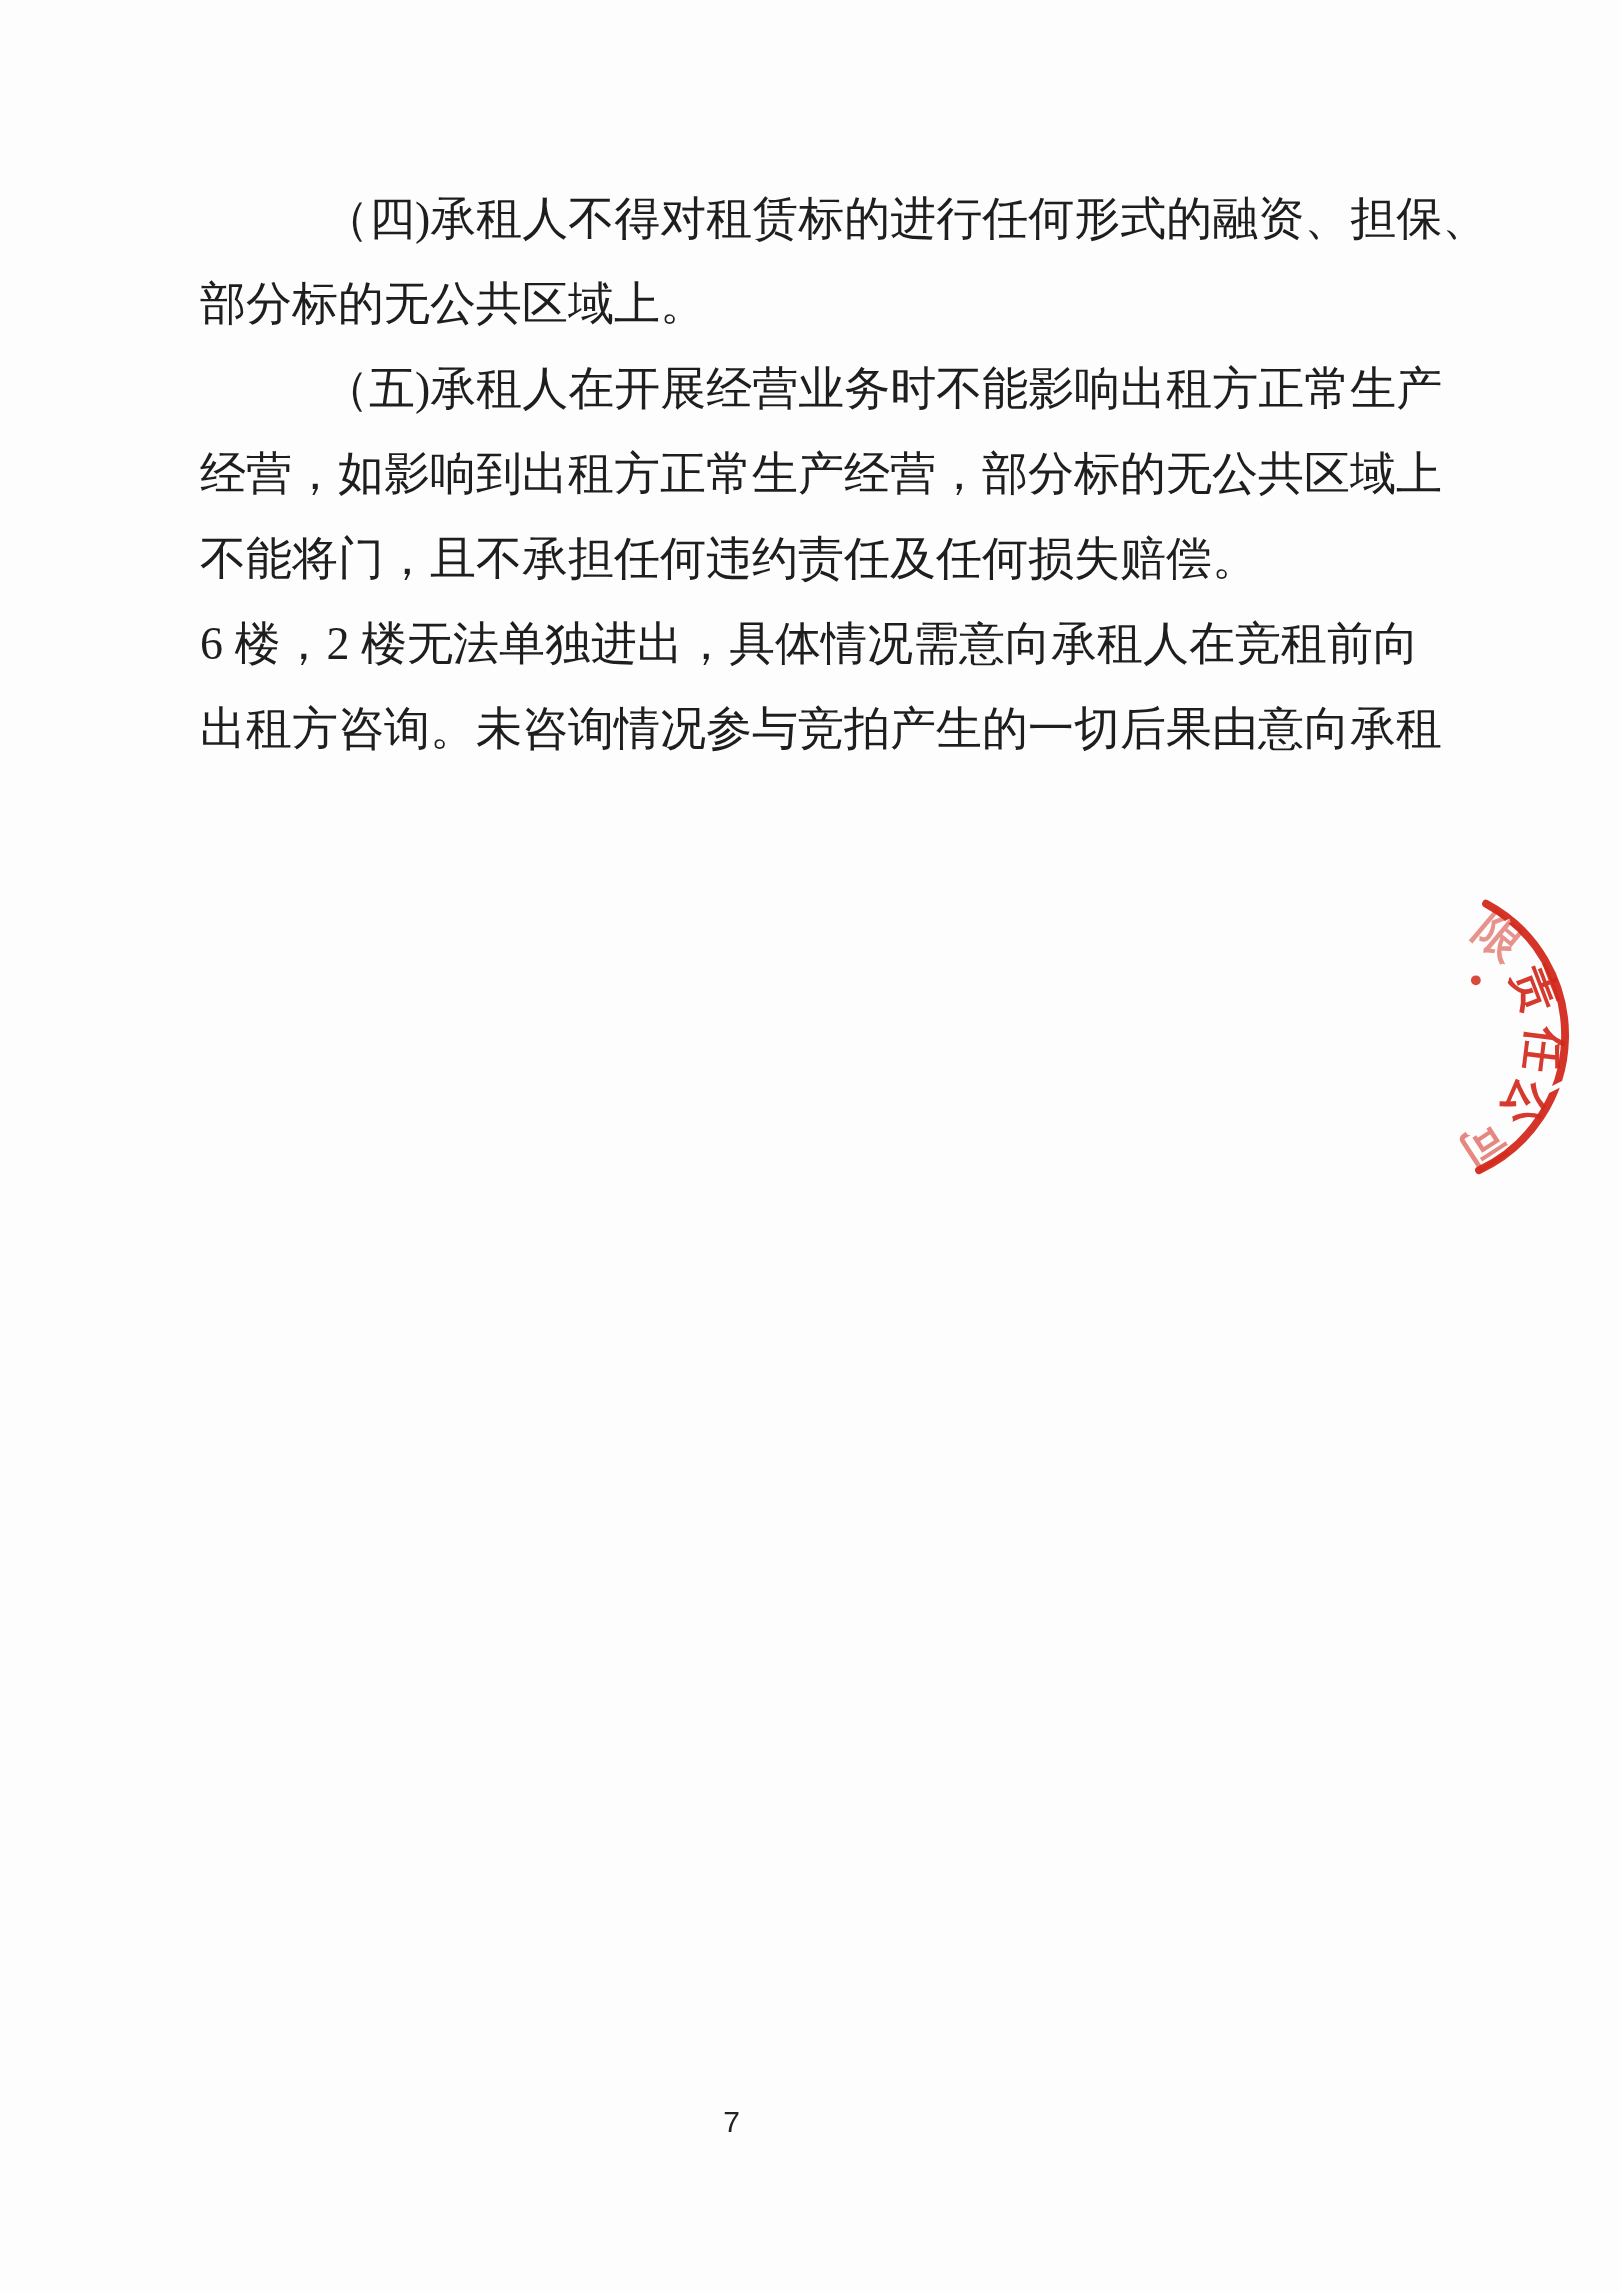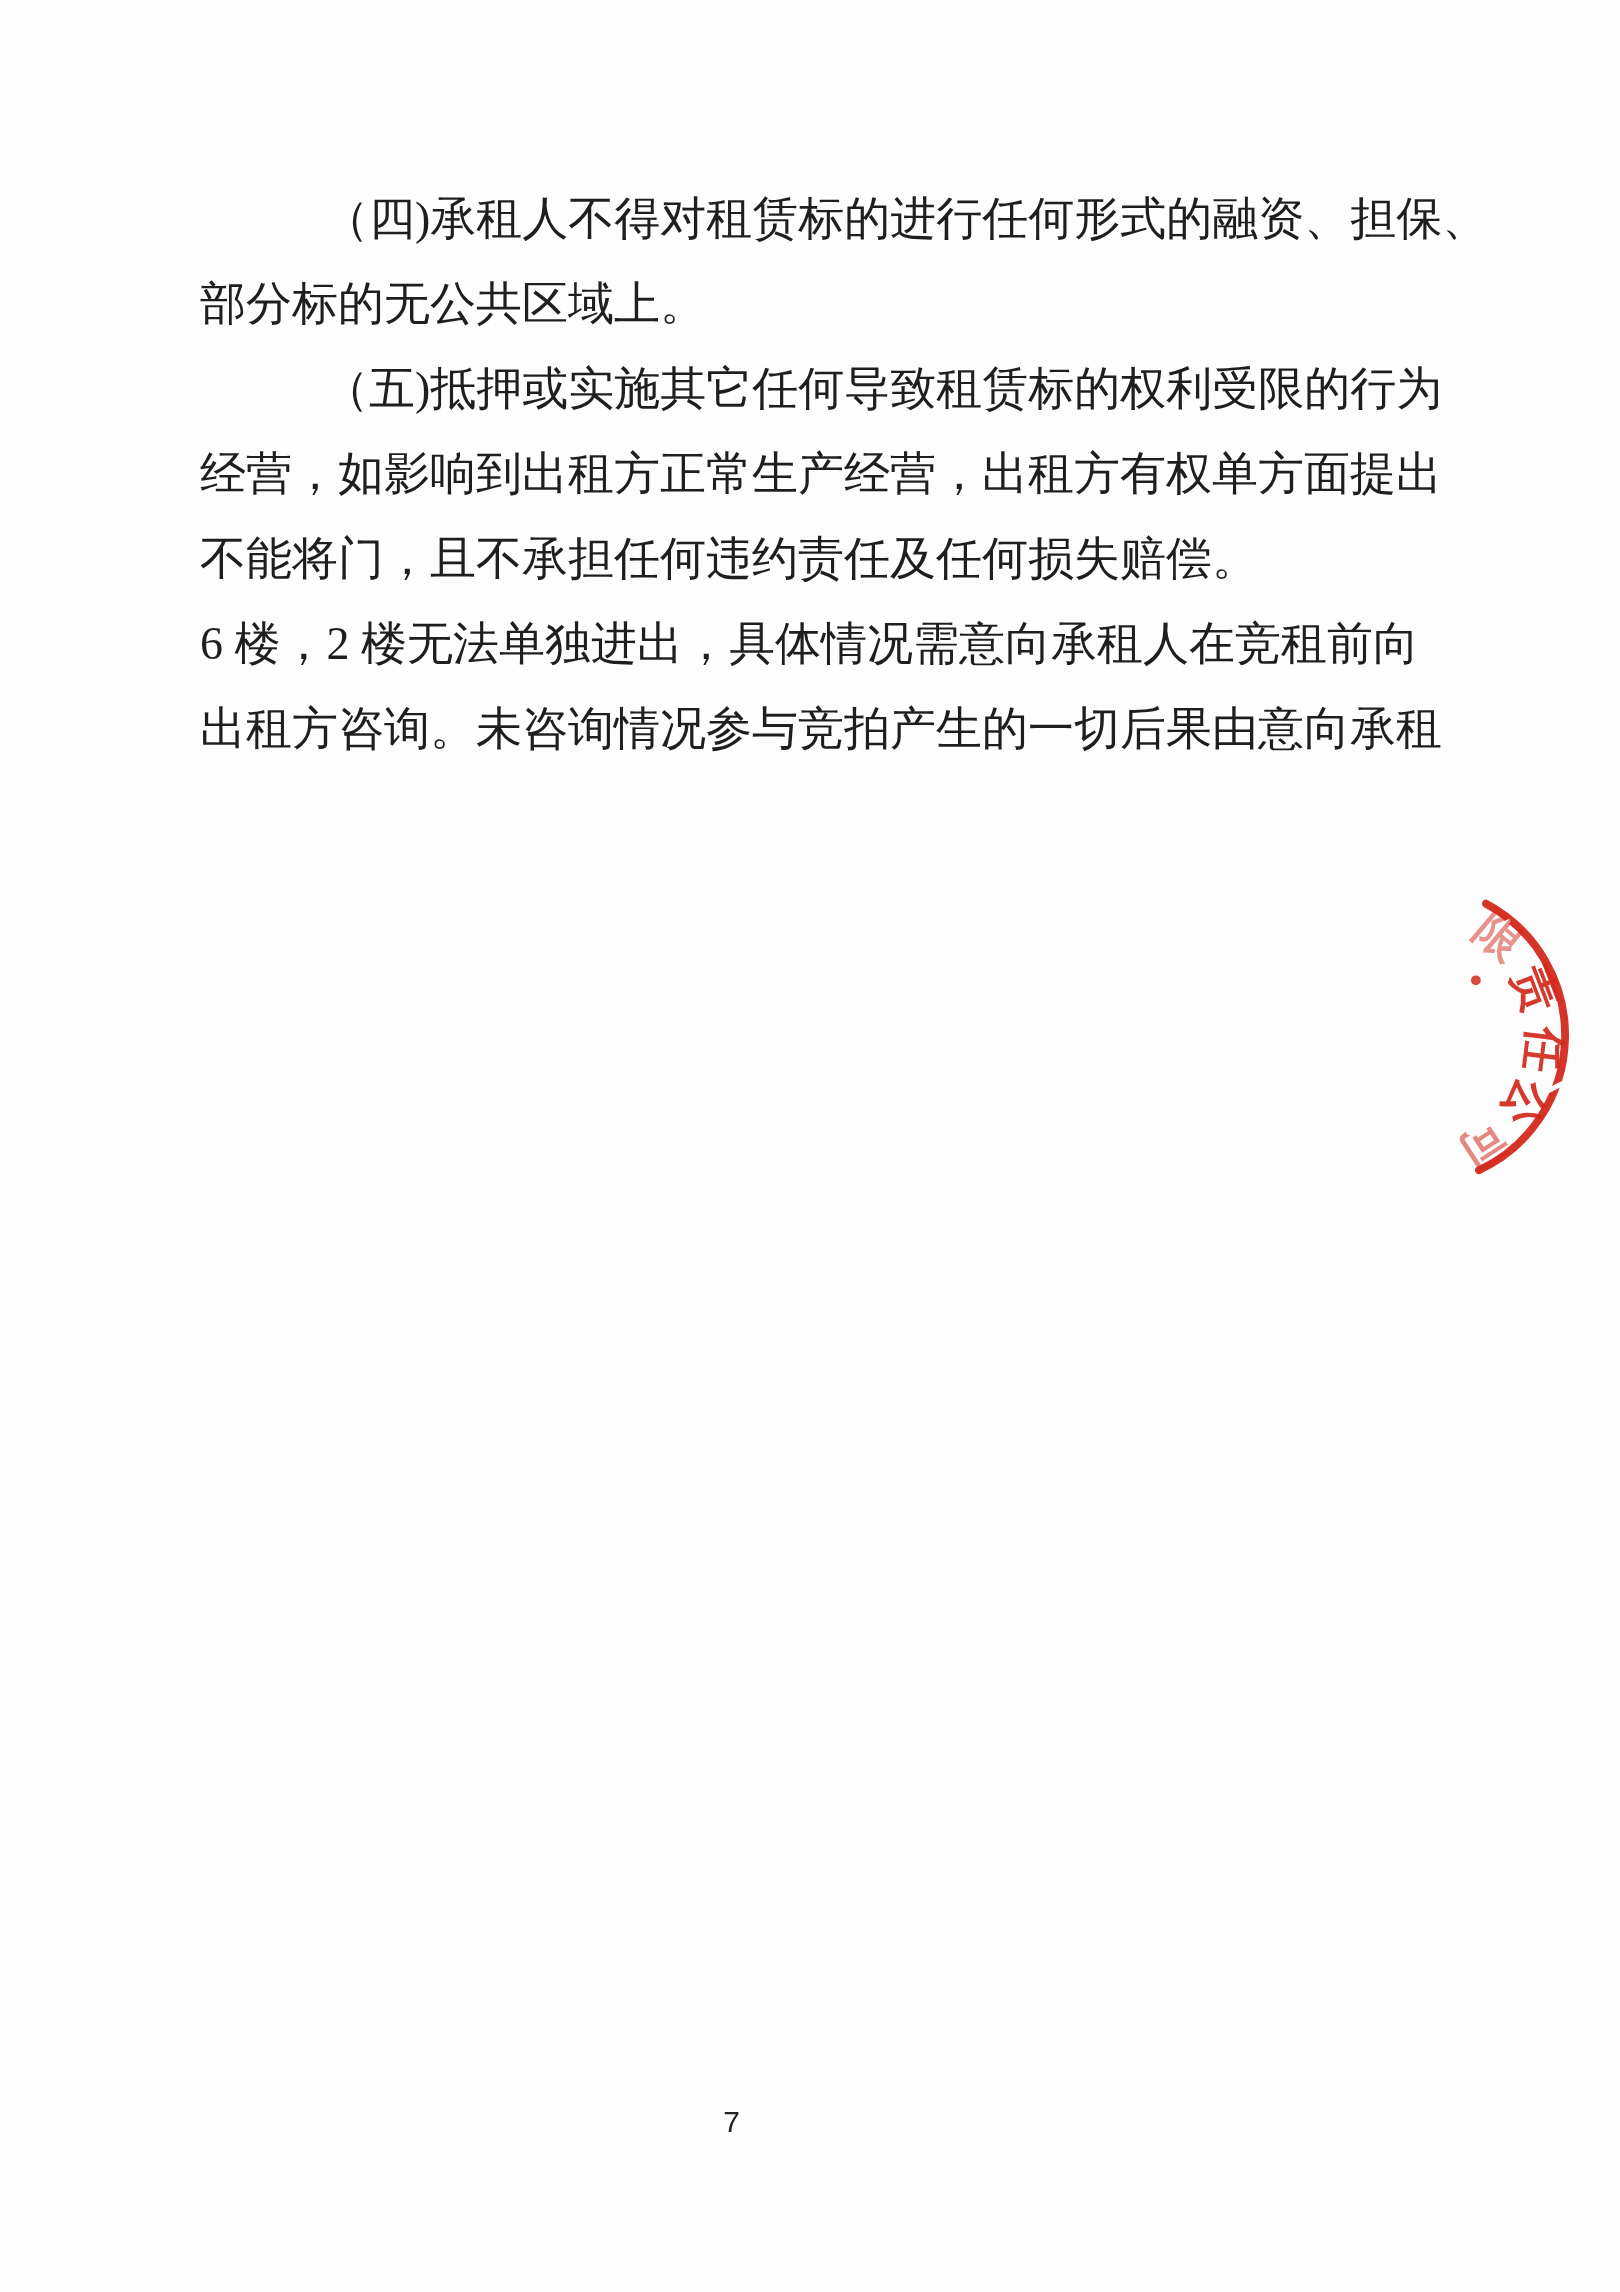--- a/index.html
+++ b/index.html
@@ -49,22 +49,22 @@
   }
 </style>
 </head>
 <body>
 
 <div class="page">
 
   <div class="text-block">
     <div class="line indent">（四)承租人不得对租赁标的进行任何形式的融资、担保、</div>
     <div class="line">部分标的无公共区域上。</div>
-    <div class="line indent">（五)抵押或实施其它任何导致租赁标的权利受限的行为</div>
-    <div class="line">经营，如影响到出租方正常生产经营，出租方有权单方面提出</div>
+    <div class="line indent">（五)承租人在开展经营业务时不能影响出租方正常生产</div>
+    <div class="line">经营，如影响到出租方正常生产经营，部分标的无公共区域上</div>
     <div class="line">不能将门，且不承担任何违约责任及任何损失赔偿。</div>
     <div class="line">6 楼，2 楼无法单独进出，具体情况需意向承租人在竞租前向</div>
     <div class="line">出租方咨询。未咨询情况参与竞拍产生的一切后果由意向承租</div>
   </div>
 
   <div class="stamp">
     <svg viewBox="0 0 258 400" xmlns="http://www.w3.org/2000/svg">
 
       <path d="M 121.4 56.8 A 152 152 0 0 1 114.2 328.8" fill="none" stroke-width="8" stroke-linecap="round" stroke-opacity="0.95" stroke="#d3291c"></path>
 

